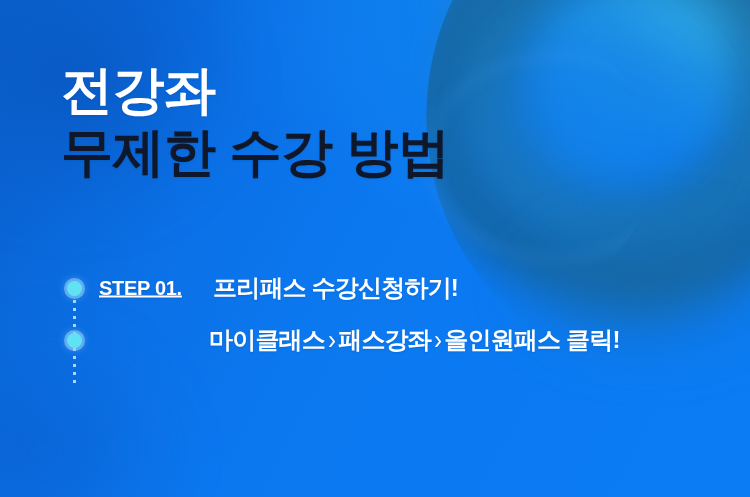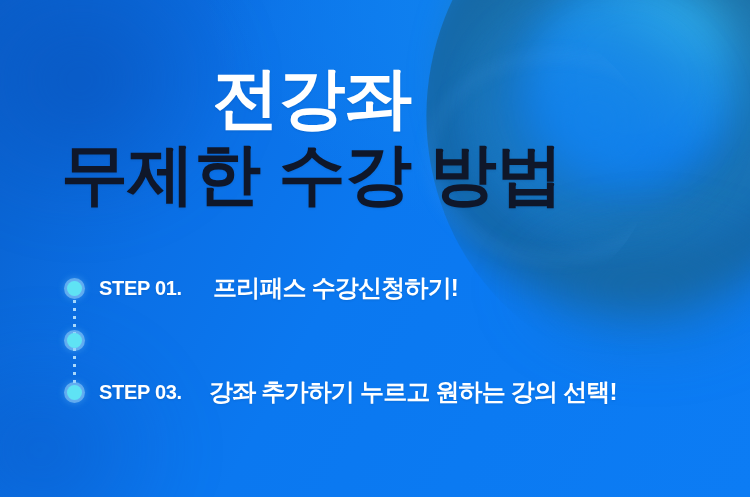--- a/index.html
+++ b/index.html
@@ -137,25 +137,24 @@
   
   .headline {
     position: absolute;
     left: 61px;
     top: 66px;
     line-height: 0.96;
     letter-spacing: -0.5px;
   }
   .headline-line {
     display: block;
-    font-size: 67px;
+    font-size: 52px;
     font-weight: 700;
     white-space: nowrap;
     text-shadow: 0 1px 2px rgba(6,60,130,0.18);
-    text-align: center;
   }
   .headline-line.l1 { color: #ffffff; }
   .headline-line.l2 { color: #0f172a; margin-top: 12px; }
 
   
   .steps {
     position: absolute;
     left: 61px;
     top: 262px;
     width: 660px;
@@ -197,20 +196,21 @@
     left: 38px;
     top: 50%;
     transform: translateY(-50%);
     color: #ffffff;
     font-size: 20px;
     font-weight: 700;
     letter-spacing: -0.3px;
     white-space: nowrap;
     font-stretch: condensed;
     text-shadow: 0 1px 2px rgba(6,60,130,0.18);
+    text-decoration: underline;
   }
   .step-text {
     position: absolute;
     top: 50%;
     transform: translateY(-50%);
     color: #ffffff;
     font-size: 24px;
     font-weight: 700;
     letter-spacing: -0.8px;
     white-space: nowrap;
@@ -250,22 +250,20 @@
     <div class="step-track"></div>
 
     <div class="step-row s1">
       <span class="step-bullet"></span>
       <span class="step-label">STEP 01.</span>
       <span class="step-text">프리패스 수강신청하기!</span>
     </div>
 
     <div class="step-row s2">
       <span class="step-bullet"></span>
+      <span class="step-text">
+        <span>마이클래스</span><span class="chev">›</span><span>패스강좌</span><span class="chev">›</span><span>올인원패스 클릭!</span>
+      </span>
     </div>
 
-    <div class="step-row s3">
-      <span class="step-bullet"></span>
-      <span class="step-label">STEP 03.</span>
-      <span class="step-text">강좌 추가하기 누르고 원하는 강의 선택!</span>
-    </div>
   </div>
 
 </div>
 
 </body></html>

